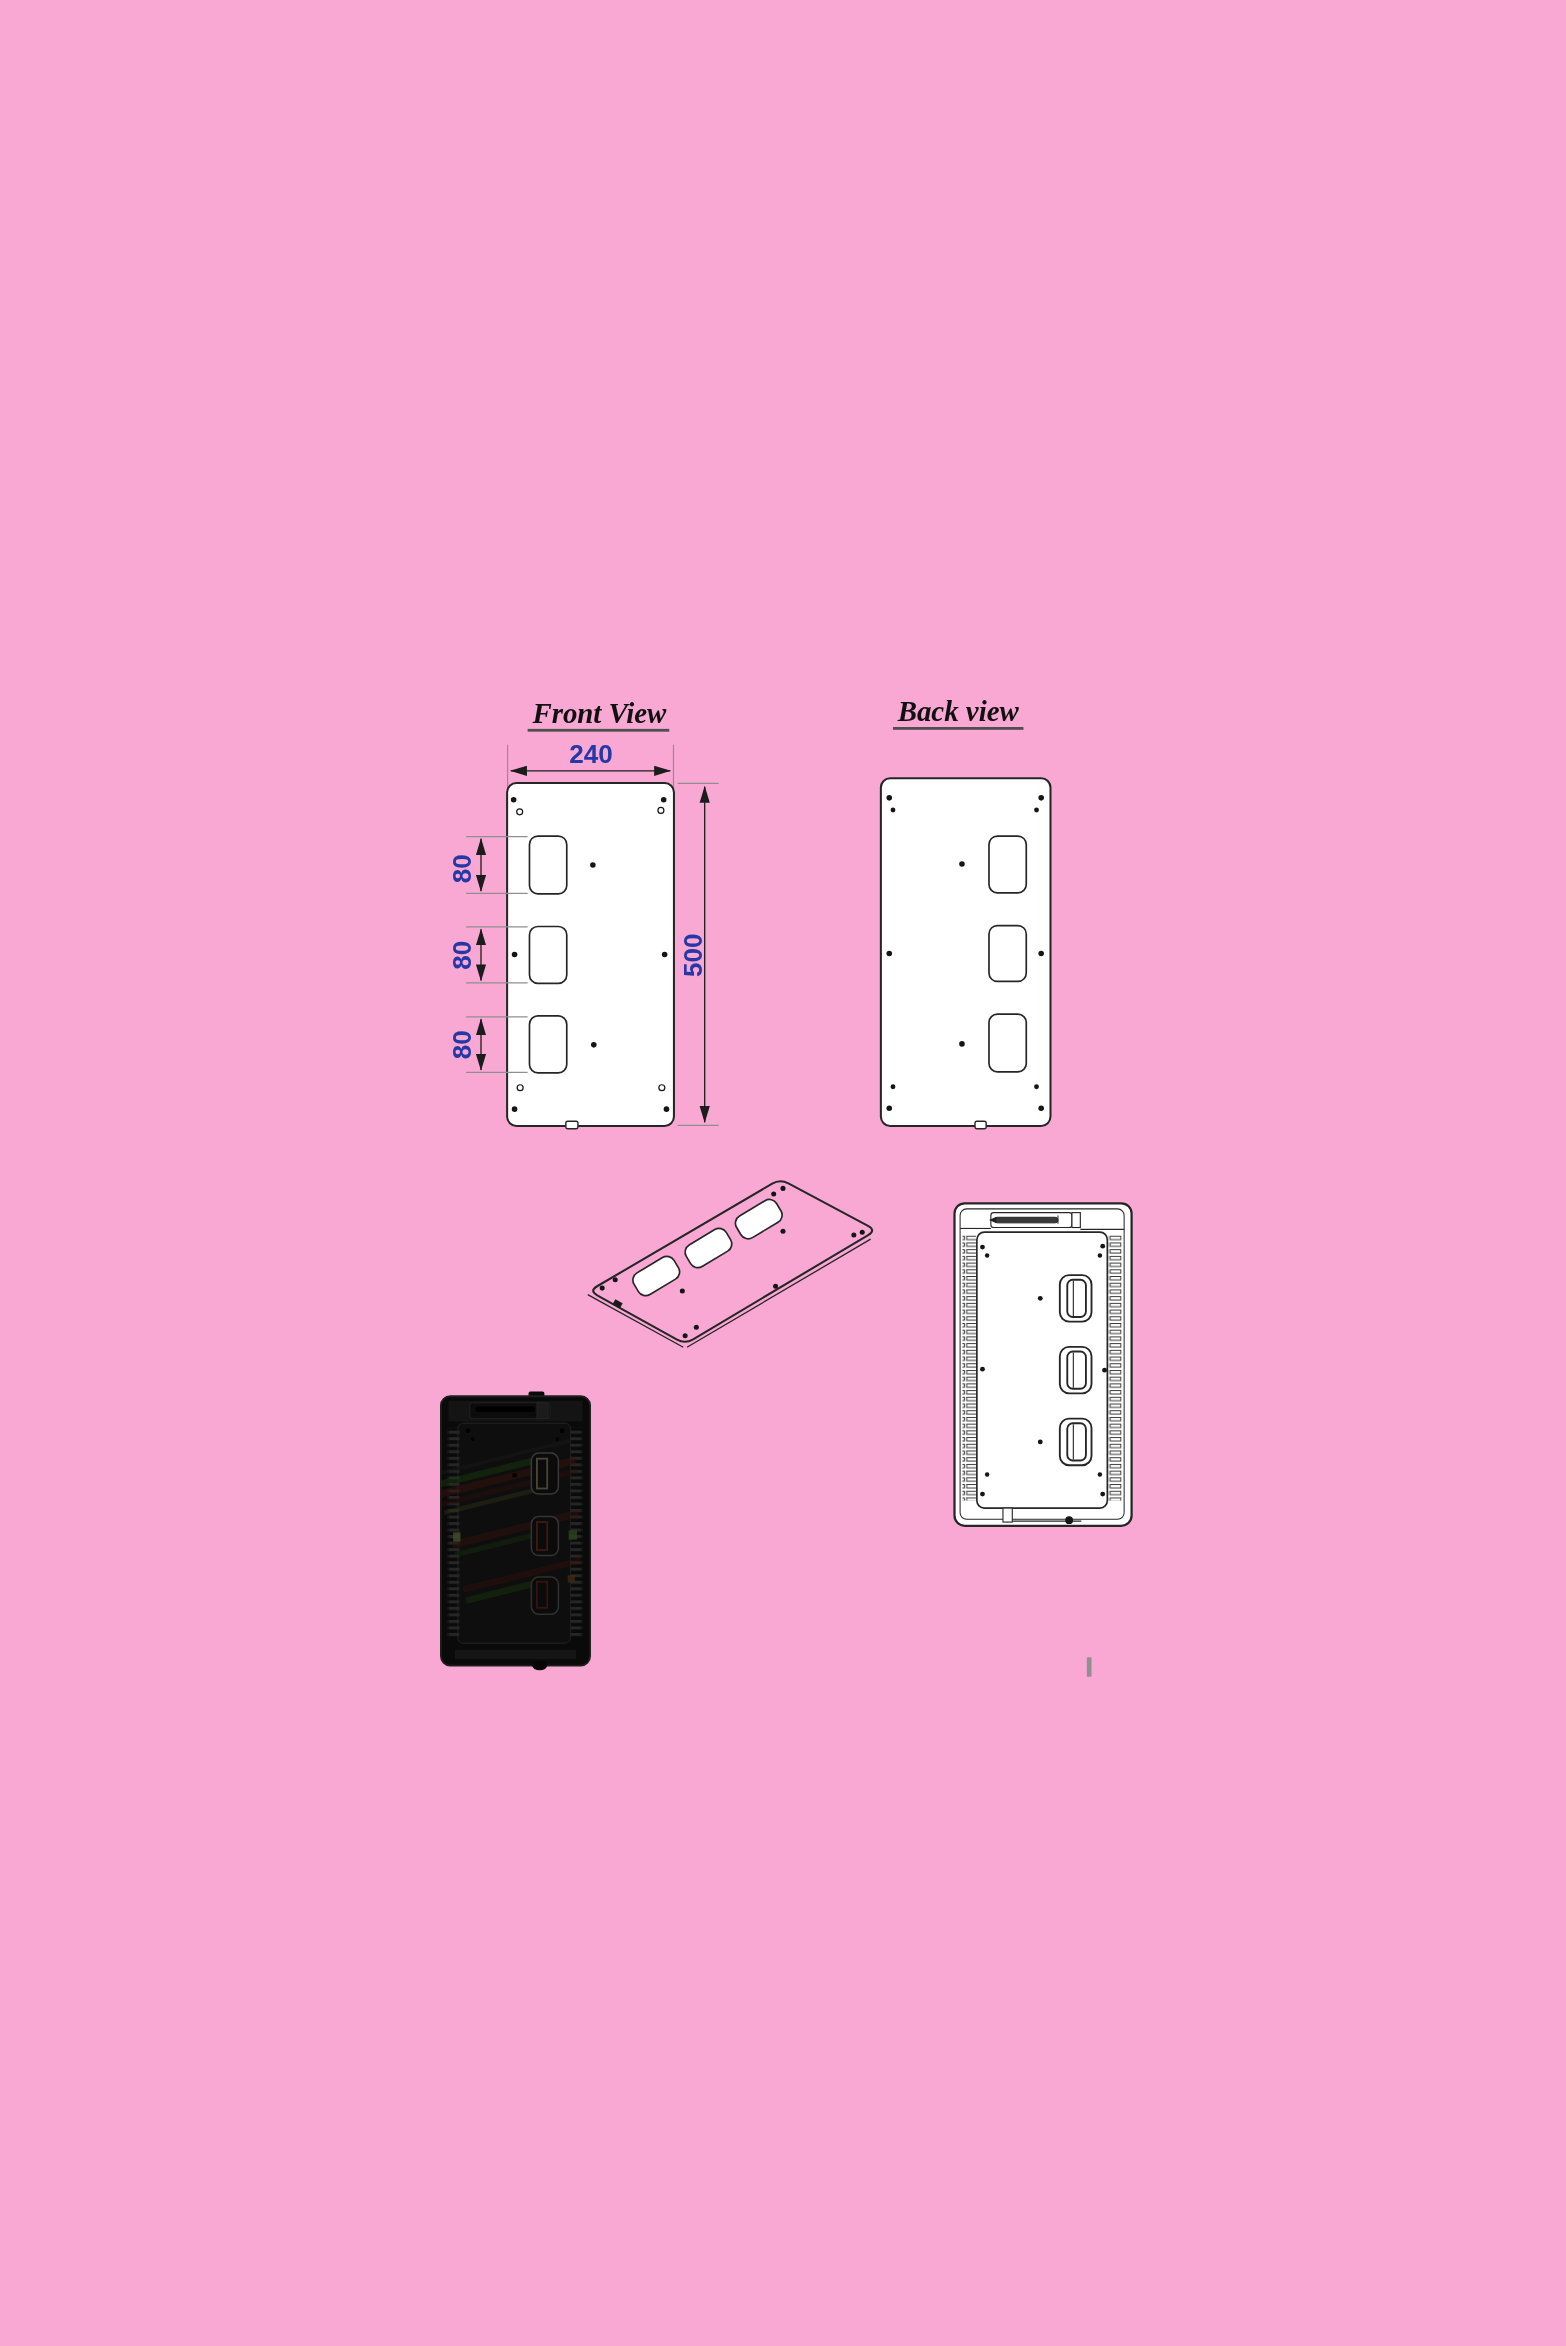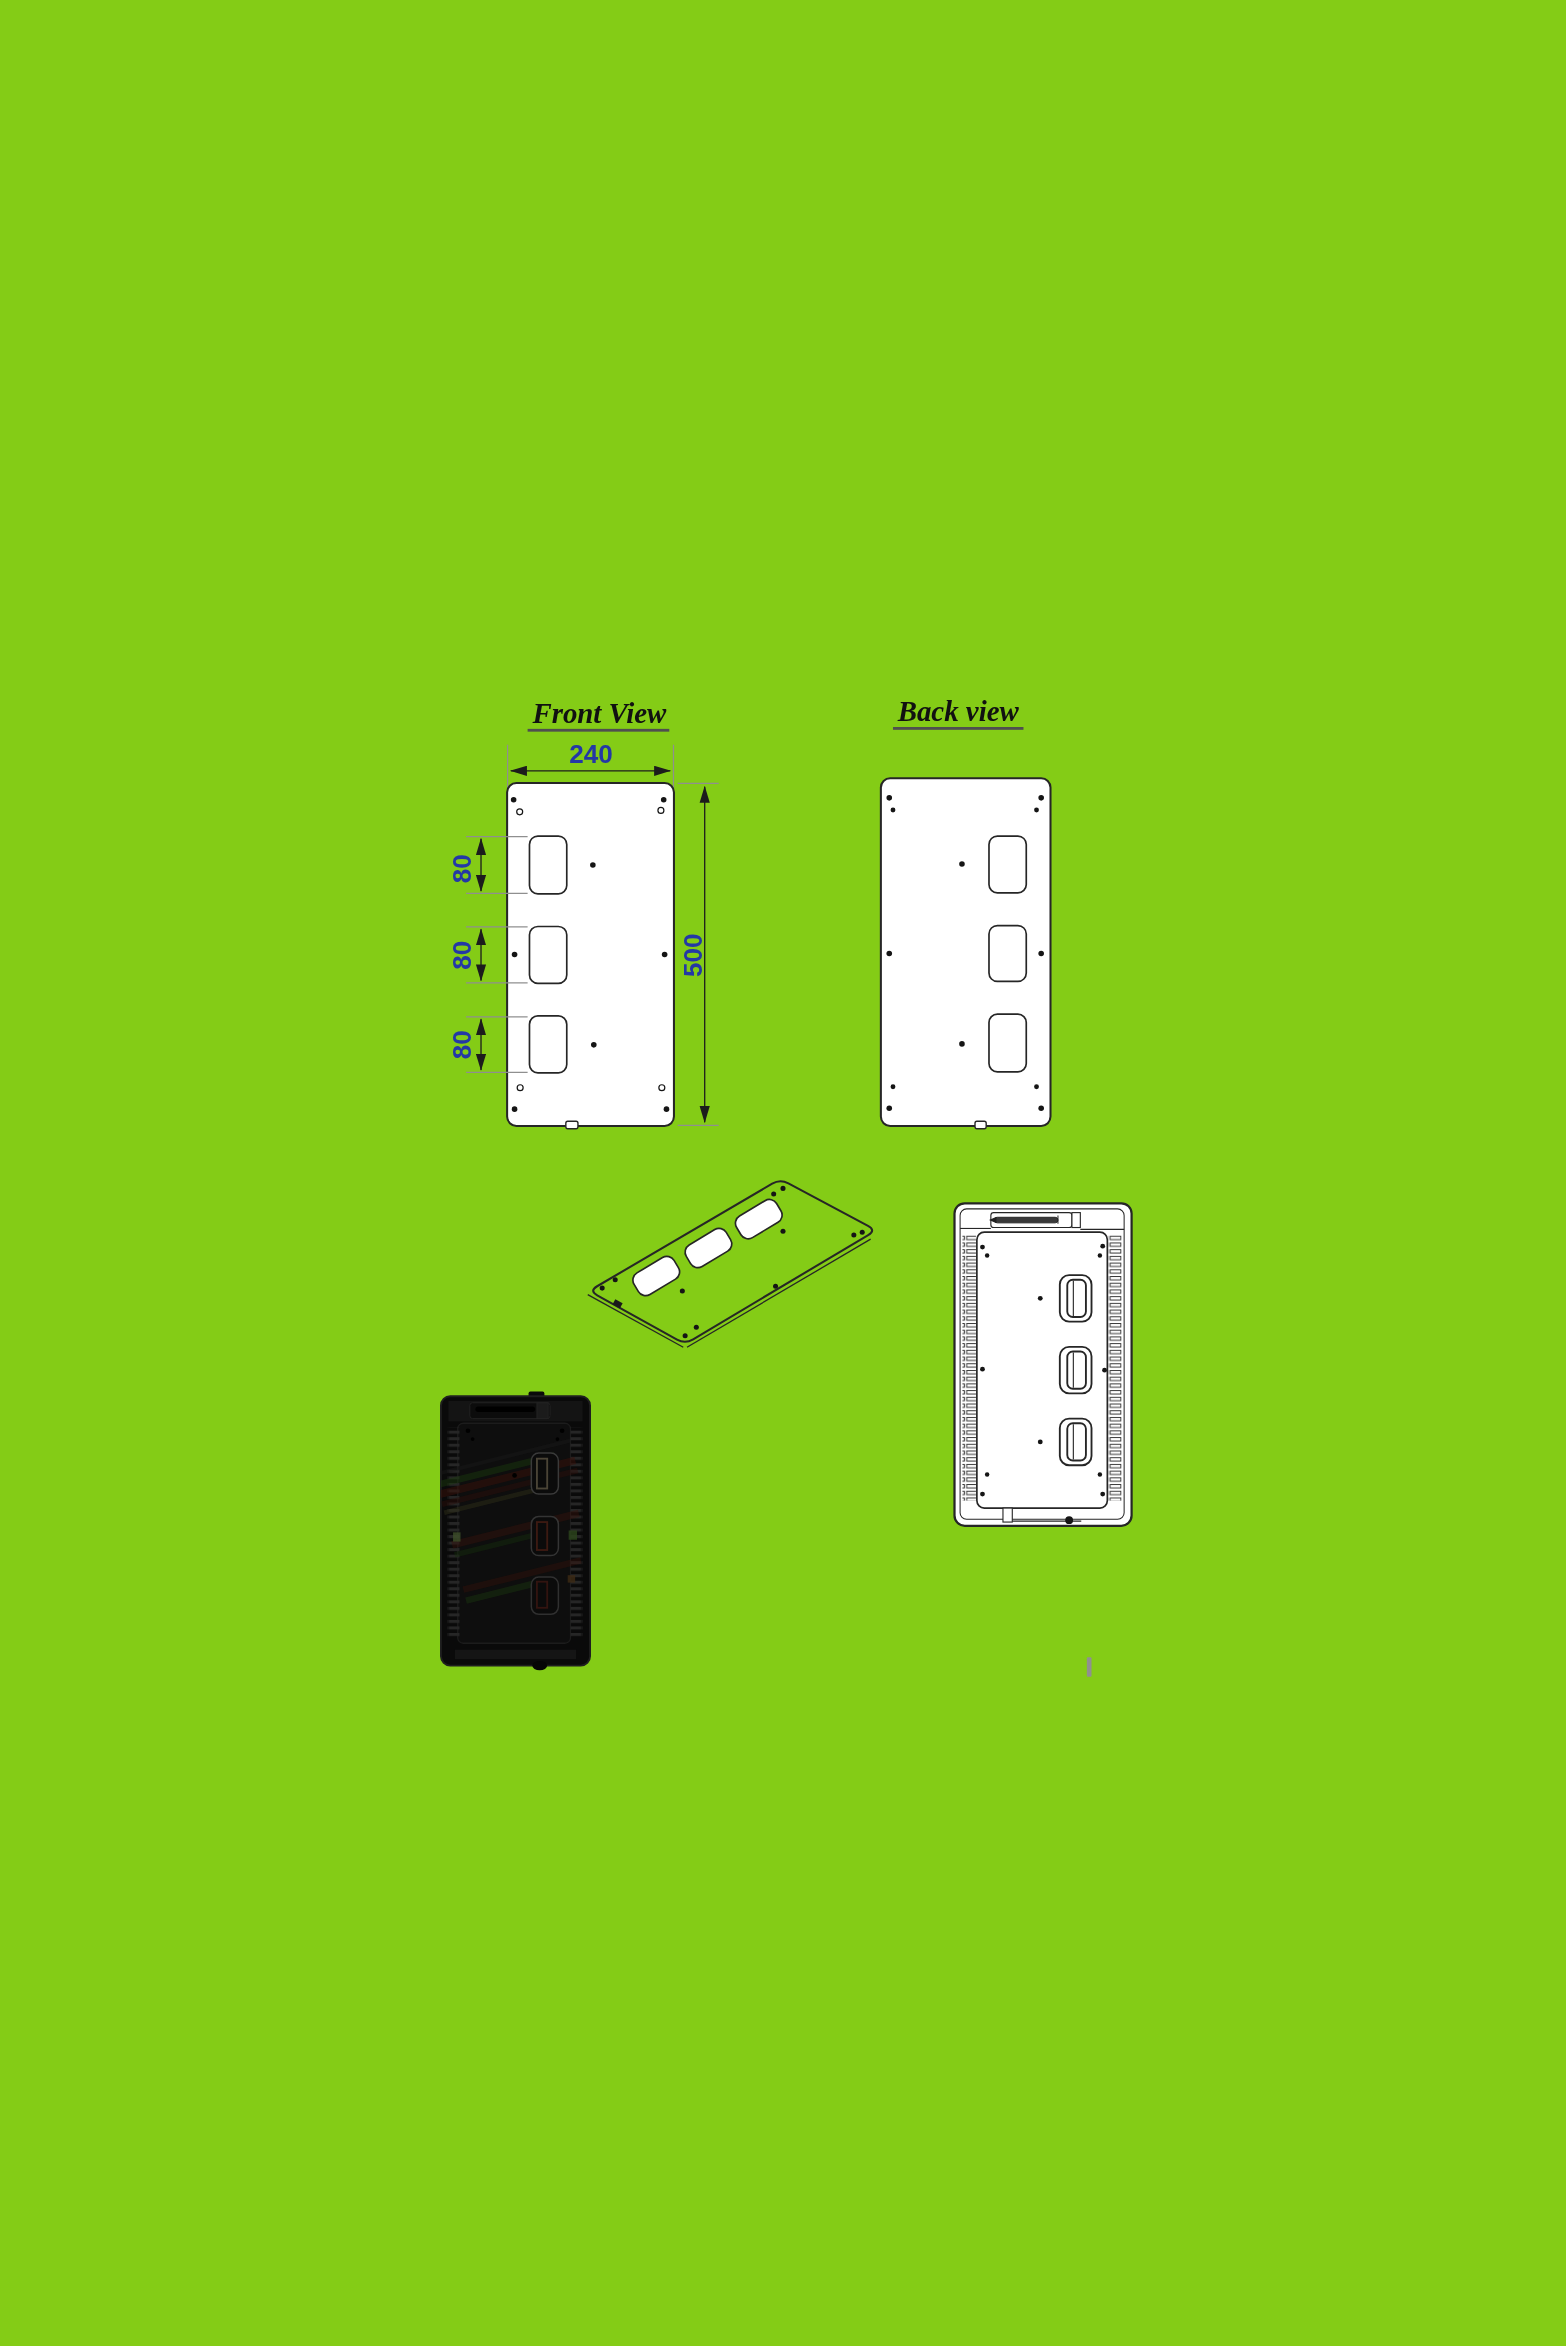--- a/index.html
+++ b/index.html
@@ -1,16 +1,16 @@
 <!DOCTYPE html>
 <html style="font-size:15px"><head>
 <meta charset="utf-8">
 <style>
   html,body{margin:0;padding:0;background:#ffffff;}
-  .page{position:relative;width:1566px;height:2346px;background:#84cc16;overflow:hidden;
+  .page{position:relative;width:1566px;height:2346px;background:#f9a8d4;overflow:hidden;
         font-family:"Liberation Sans",sans-serif;}
   svg text{user-select:none;}
   .title-txt{font-family:"Liberation Serif",serif;font-style:italic;font-weight:bold;
              font-size:31px;fill:#111111;}
   .dim-txt{font-family:"Liberation Sans",sans-serif;font-weight:600;font-size:28px;fill:#2438a6;}
   .ln{fill:none;stroke:#262626;}
   .fw{fill:#ffffff;stroke:#262626;}
   .ext{stroke:#8f8f8f;stroke-width:1.3;fill:none;}
   .dim{stroke:#1c1c1c;stroke-width:1.4;fill:none;}
   .dot{fill:#151515;stroke:none;}

